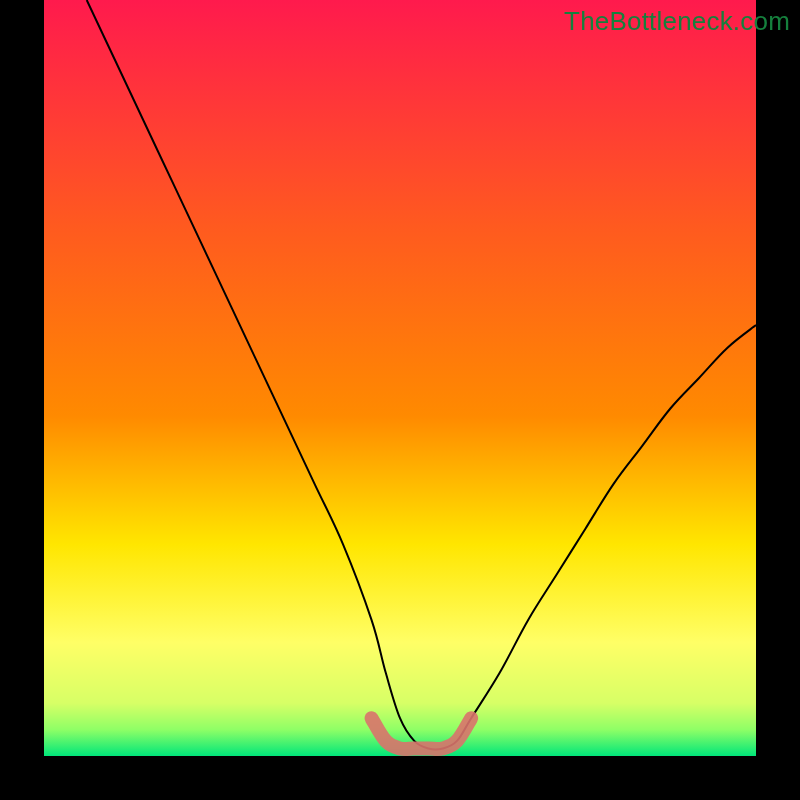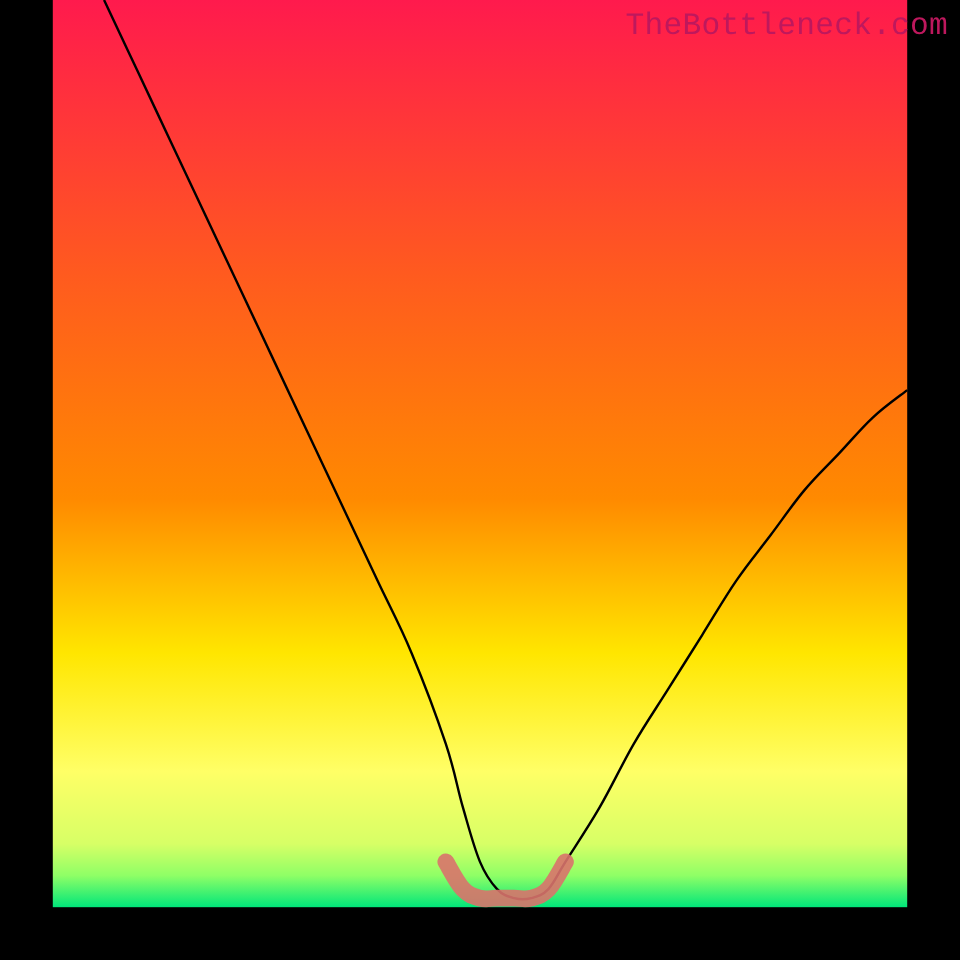--- a/index.html
+++ b/index.html
@@ -13,26 +13,25 @@
   }
   .frame {
     position: relative;
     width: 800px;
     height: 800px;
   }
   .watermark {
     position: absolute;
     top: 6px;
     right: 10px;
-    color: #be185d;
+    color: #15803d;
     font-size: 26px;
     font-weight: 500;
     letter-spacing: 0.2px;
     z-index: 10;
-    font-family: Liberation Mono, monospace;
   }
   svg { display: block; }
 </style>
 </head>
 <body>
 
 <div class="frame">
   <div class="watermark">TheBottleneck.com</div>
   <svg id="chart-svg" width="800" height="800" viewBox="0 0 800 800">
       <rect x="0" y="0" width="800" height="800" fill="#000000"></rect>

